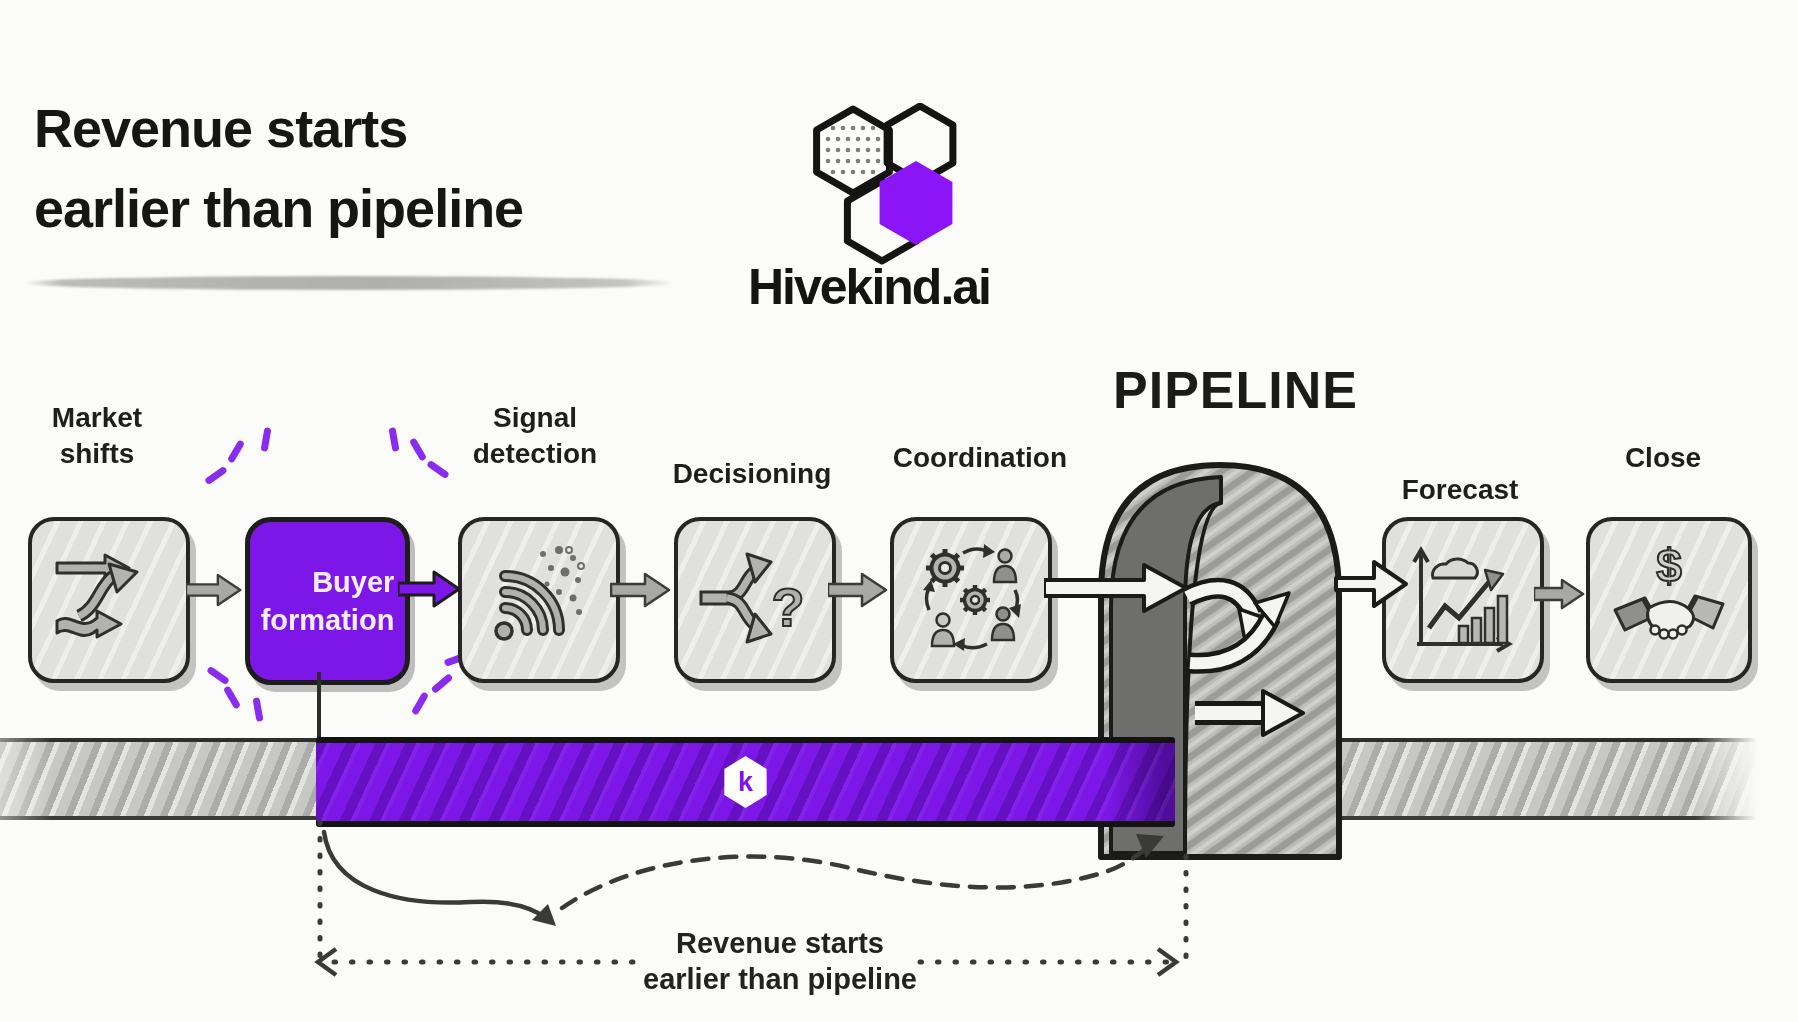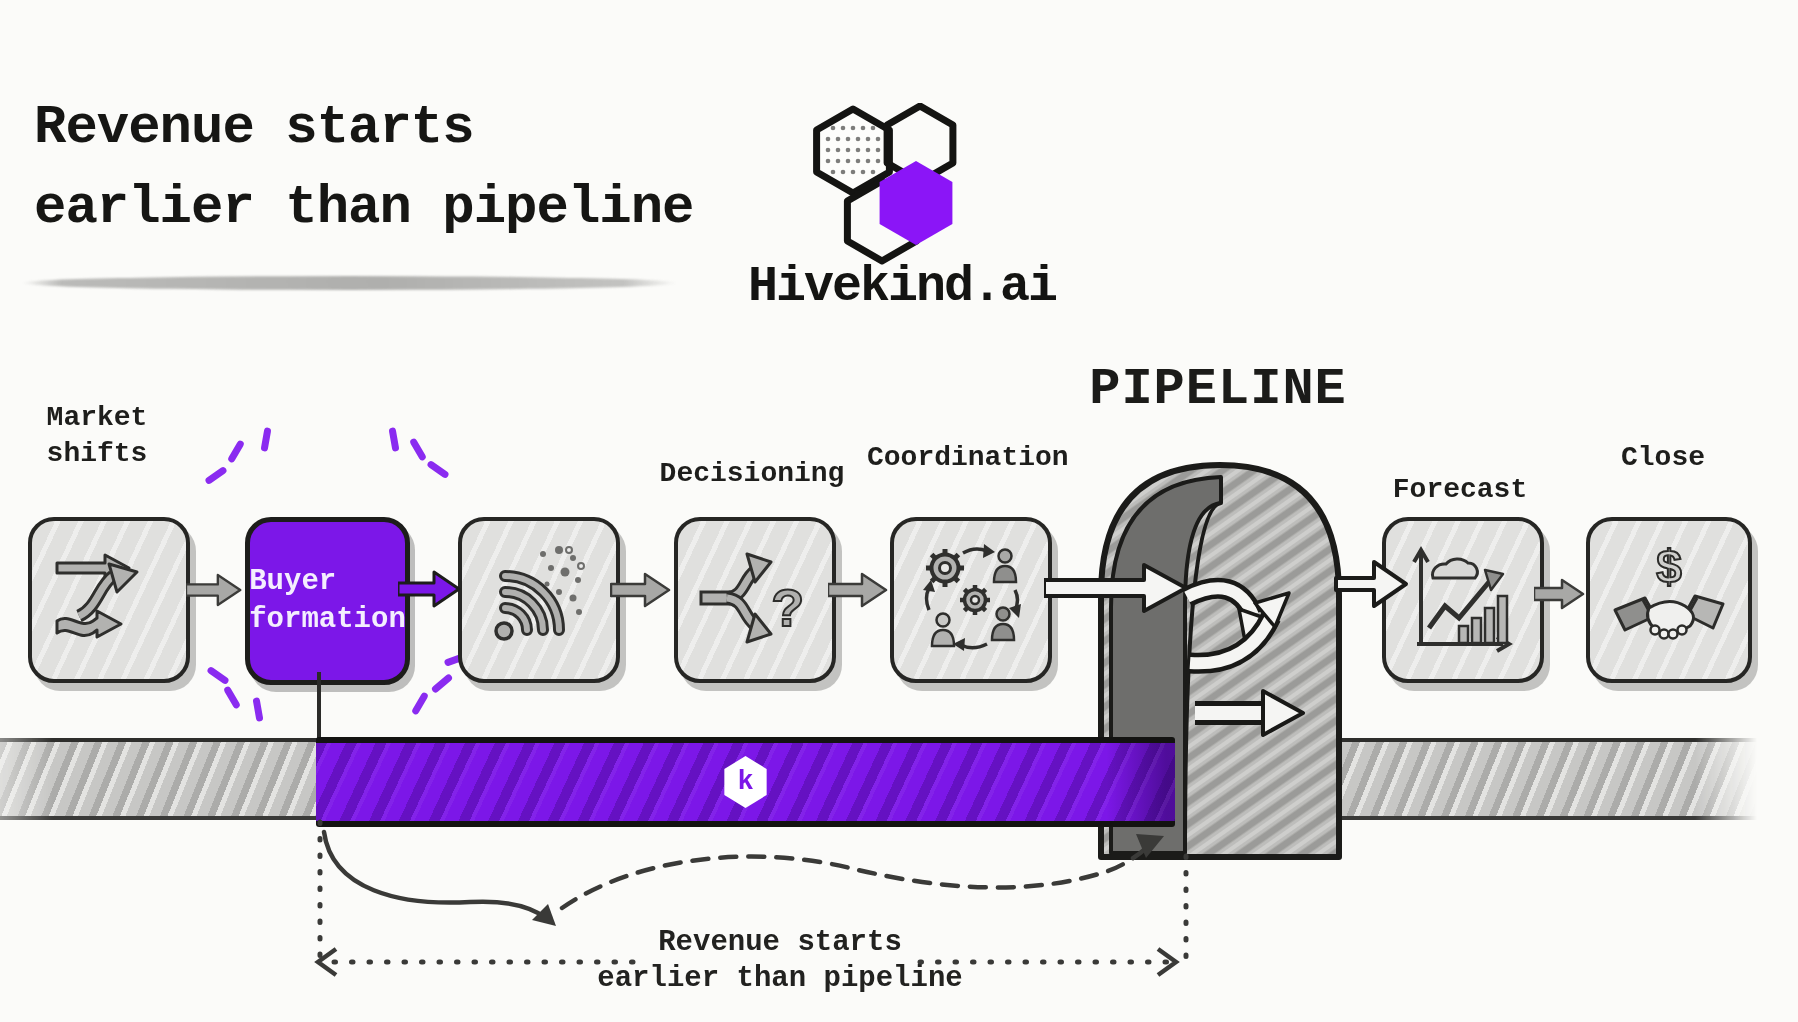--- a/index.html
+++ b/index.html
@@ -1,30 +1,30 @@
 <!DOCTYPE html>
 <html><head>
 <meta charset="utf-8">
 <style>
   html,body{margin:0;padding:0;background:#fbfbf9;}
   #canvas{position:relative;width:1798px;height:1022px;background:#fbfbf9;overflow:hidden;
-          font-family:Liberation Mono, monospace;color:#1c1c1a;}
+          font-family:Liberation Sans, sans-serif;color:#1c1c1a;}
   .abs{position:absolute;}
   .title{font-size:54px;font-weight:bold;letter-spacing:-1px;line-height:80px;color:#161614;}
   .smudge{height:14px;border-radius:50%;opacity:.75;filter:blur(1.2px);
           background:linear-gradient(90deg,rgba(160,160,158,0) 0%,#a6a6a4 6%,#969694 55%,#b0b0ae 92%,rgba(160,160,158,0) 100%);}
   .logo-text{font-size:50px;font-weight:bold;letter-spacing:-2px;color:#141412;}
   .stage-label{font-size:28px;font-weight:bold;text-align:center;line-height:36px;color:#1e1e1c;}
   .big-label{font-size:52px;font-weight:bold;letter-spacing:1px;text-align:center;color:#1b1b19;}
   .box{width:154px;height:158px;background:#e0e0de;border:4px solid #262624;border-radius:26px;
        box-shadow:6px 8px 0 rgba(150,150,148,.55);
        background-image:repeating-linear-gradient(115deg,rgba(255,255,255,.45) 0 5px,rgba(255,255,255,0) 5px 21px);}
   .box-purple{width:155px;height:158px;background:#7c17e8;border:5px solid #1d1d1b;border-radius:26px;
        box-shadow:5px 7px 0 rgba(150,150,148,.6);display:flex;align-items:center;justify-content:center;}
-  .box-purple .txt{color:#f4eefe;font-size:29px;font-weight:bold;text-align:left;line-height:38px;}
+  .box-purple .txt{color:#f4eefe;font-size:29px;font-weight:bold;text-align:right;line-height:38px;}
   .box svg{display:block;margin:17px auto 0;}
   .sparkle{width:24px;height:7px;background:#8a2bf0;border-radius:4px;}
   .band{top:738px;height:74px;background-color:#cbcbc9;border-top:4px solid #2e2e2c;border-bottom:4px solid #3a3a38;
         background-image:repeating-linear-gradient(112deg,rgba(90,90,88,.28) 0 7px,rgba(251,251,249,.5) 7px 12px,rgba(170,170,168,.12) 12px 22px);
         -webkit-mask-image:linear-gradient(90deg,rgba(0,0,0,.55) 0,#000 3%,#000 96%,transparent 99.5%);
         mask-image:linear-gradient(90deg,rgba(0,0,0,.55) 0,#000 3%,#000 96%,transparent 99.5%);}
   .prebar{left:316px;top:737px;width:859px;height:78px;background-color:#7c17e8;
         border-top:6px solid #131311;border-bottom:6px solid #131311;border-radius:3px;
         background-image:repeating-linear-gradient(115deg,rgba(35,0,85,.26) 0 10px,rgba(255,255,255,.05) 10px 14px,rgba(35,0,85,0) 14px 27px),
                          linear-gradient(90deg,rgba(0,0,0,0) 92%,rgba(25,0,60,.45) 99%);
@@ -85,25 +85,29 @@
         <circle cx="67" cy="69" r="2.3"></circle>
     </g>
     <polygon points="110,58 146.4,79 146.4,121 110,142 73.6,121 73.6,79" fill="#8b15f7"></polygon>
   </svg>
   <div class="abs logo-text" style="left:748px;top:258px;">Hivekind.ai</div>
 
   <div class="abs stage-label" style="left:17px;top:400px;width:160px;">
     <div>Market</div>
       <div>shifts</div>
   </div>
+  <div class="abs stage-label" style="left:455px;top:400px;width:160px;">
+    <div>Signal</div>
+      <div>detection</div>
+  </div>
   <div class="abs stage-label" style="left:652px;top:456px;width:200px;">Decisioning</div>
   <div class="abs stage-label" style="left:867px;top:440px;width:200px;text-align:right;">Coordination</div>
   <div class="abs stage-label" style="left:1360px;top:440px;width:200px;margin-top:32px;">Forecast</div>
   <div class="abs stage-label" style="left:1563px;top:440px;width:200px;">Close</div>
-  <div class="abs big-label" style="left:1078px;top:360px;width:280px;">PIPELINE</div>
+  <div class="abs big-label" style="left:1078px;top:360px;width:280px;text-align:right;">PIPELINE</div>
 
   <div class="abs band" style="left:0;width:1766px;"></div>
   <div class="abs vline"></div>
 
   <div class="abs box z2" style="left:28px;top:517px;">
     <svg width="120" height="120" viewBox="0 0 120 120">
       <path d="M8,25 h48 v-8 l24,13 -24,13 v-8 h-48 z" fill="#b2b2b0" stroke="#2f2f2d" stroke-width="3" stroke-linejoin="round"></path>
       <path d="M8,83 c12,-9 24,9 36,0 l4,-3 v-7 l24,13 -24,13 v-7 l-4,3 c-14,9 -24,-9 -36,0 z" fill="#b2b2b0" stroke="#2f2f2d" stroke-width="3" stroke-linejoin="round"></path>
       <path d="M30,78 C48,70 50,48 64,38" fill="none" stroke="#2f2f2d" stroke-width="13"></path>
       <path d="M30,78 C48,70 50,48 64,38" fill="none" stroke="#b2b2b0" stroke-width="7"></path>

